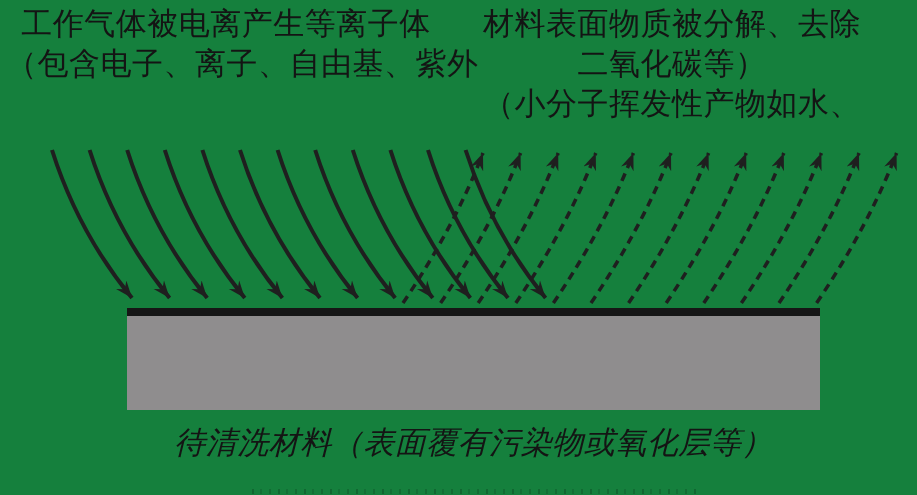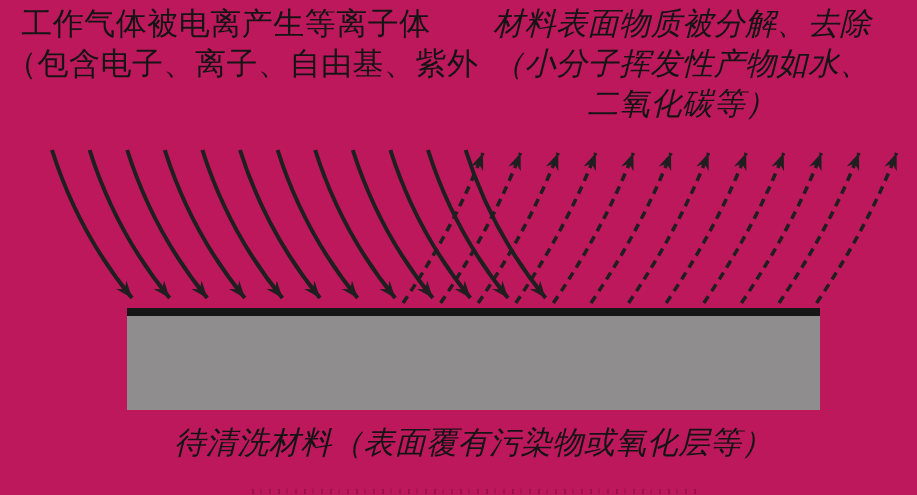--- a/index.html
+++ b/index.html
@@ -3,34 +3,34 @@
 <meta charset="utf-8">
 <style>
   html,body{margin:0;padding:0;}
   body{
     font-family:"Liberation Serif","DejaVu Serif",serif;
     background:#ffffff;
   }
   .stage{
     position:relative;
     width:917px;height:495px;
-    background:#be185d;
+    background:#15803d;
     overflow:hidden;
   }
   .annot{
     position:absolute;
     color:#141414;
     font-size:31px;
     line-height:40px;
     text-align:center;
     letter-spacing:0.5px;
     white-space:nowrap;
   }
   .annot-left{left:6px;top:4px;width:440px;}
-  .annot-right{left:466px;top:4px;width:432px;font-style:italic;}
+  .annot-right{left:456px;top:4px;width:432px;}
   .annot-bottom{left:127px;top:423px;width:693px;font-style:italic;}
   #arrow-layer{
     position:absolute;left:0;top:0;
   }
   .material{
     position:absolute;
     left:127px;top:308px;width:693px;height:102px;
   }
   .material-surface{
     position:absolute;left:0;top:0;width:100%;height:8px;
@@ -53,22 +53,22 @@
 
 <div class="stage">
 
   <div class="annot annot-left">
     <div>工作气体被电离产生等离子体</div>
     <div>（包含电子、离子、自由基、紫外</div>
   </div>
 
   <div class="annot annot-right">
     <div>材料表面物质被分解、去除</div>
+    <div>二氧化碳等）</div>
     <div>（小分子挥发性产物如水、</div>
-    <div>二氧化碳等）</div>
   </div>
 
   <svg id="arrow-layer" width="917" height="495" viewBox="0 0 917 495">
     <defs>
       <marker id="arrow-head" viewBox="0 0 14 12" refX="14" refY="6" markerWidth="17" markerHeight="15" orient="auto" markerUnits="userSpaceOnUse">
         <path id="arrow-head-path" d="M14,6 L0,0.5 L4.6,6 L0,11.5 Z" fill="#1f1f1f"></path>
       </marker>
     </defs>
   <g fill="none" stroke="#1f1f1f" stroke-width="4">
         <path d="M 52 150 Q 78 232 132 298" marker-end="url(#arrow-head)"></path>

